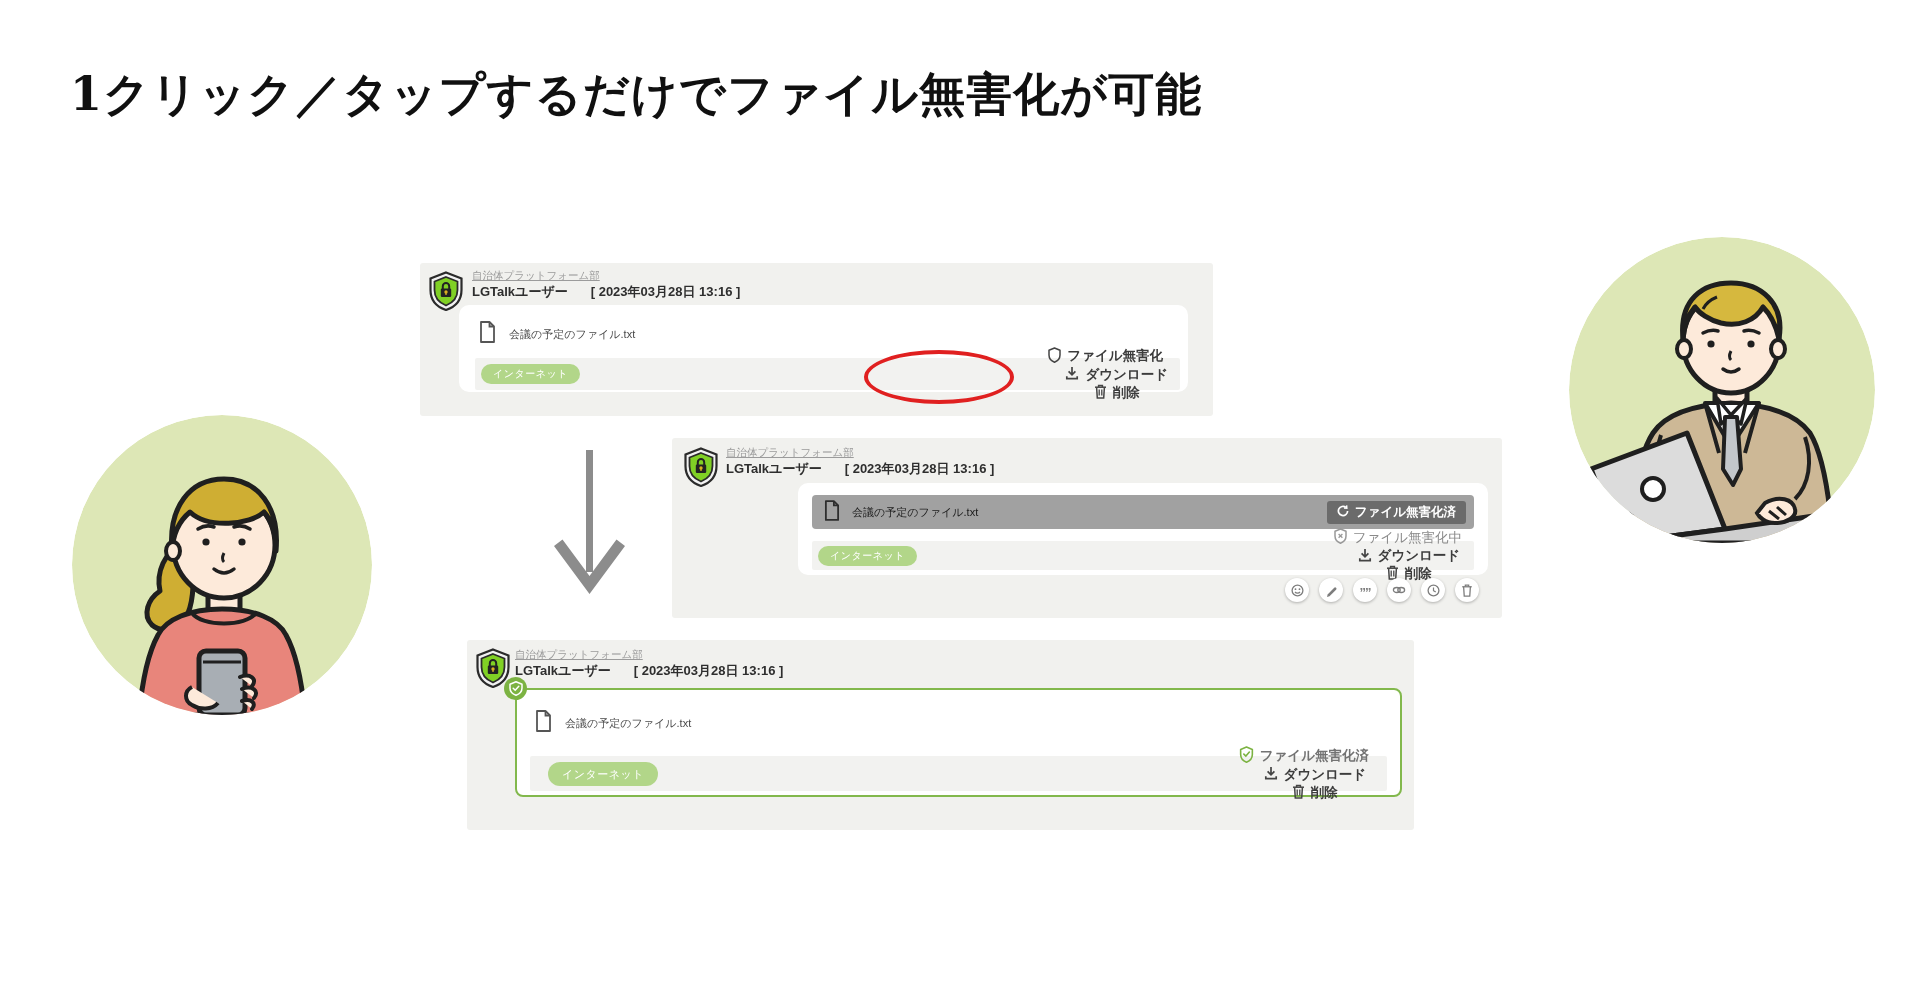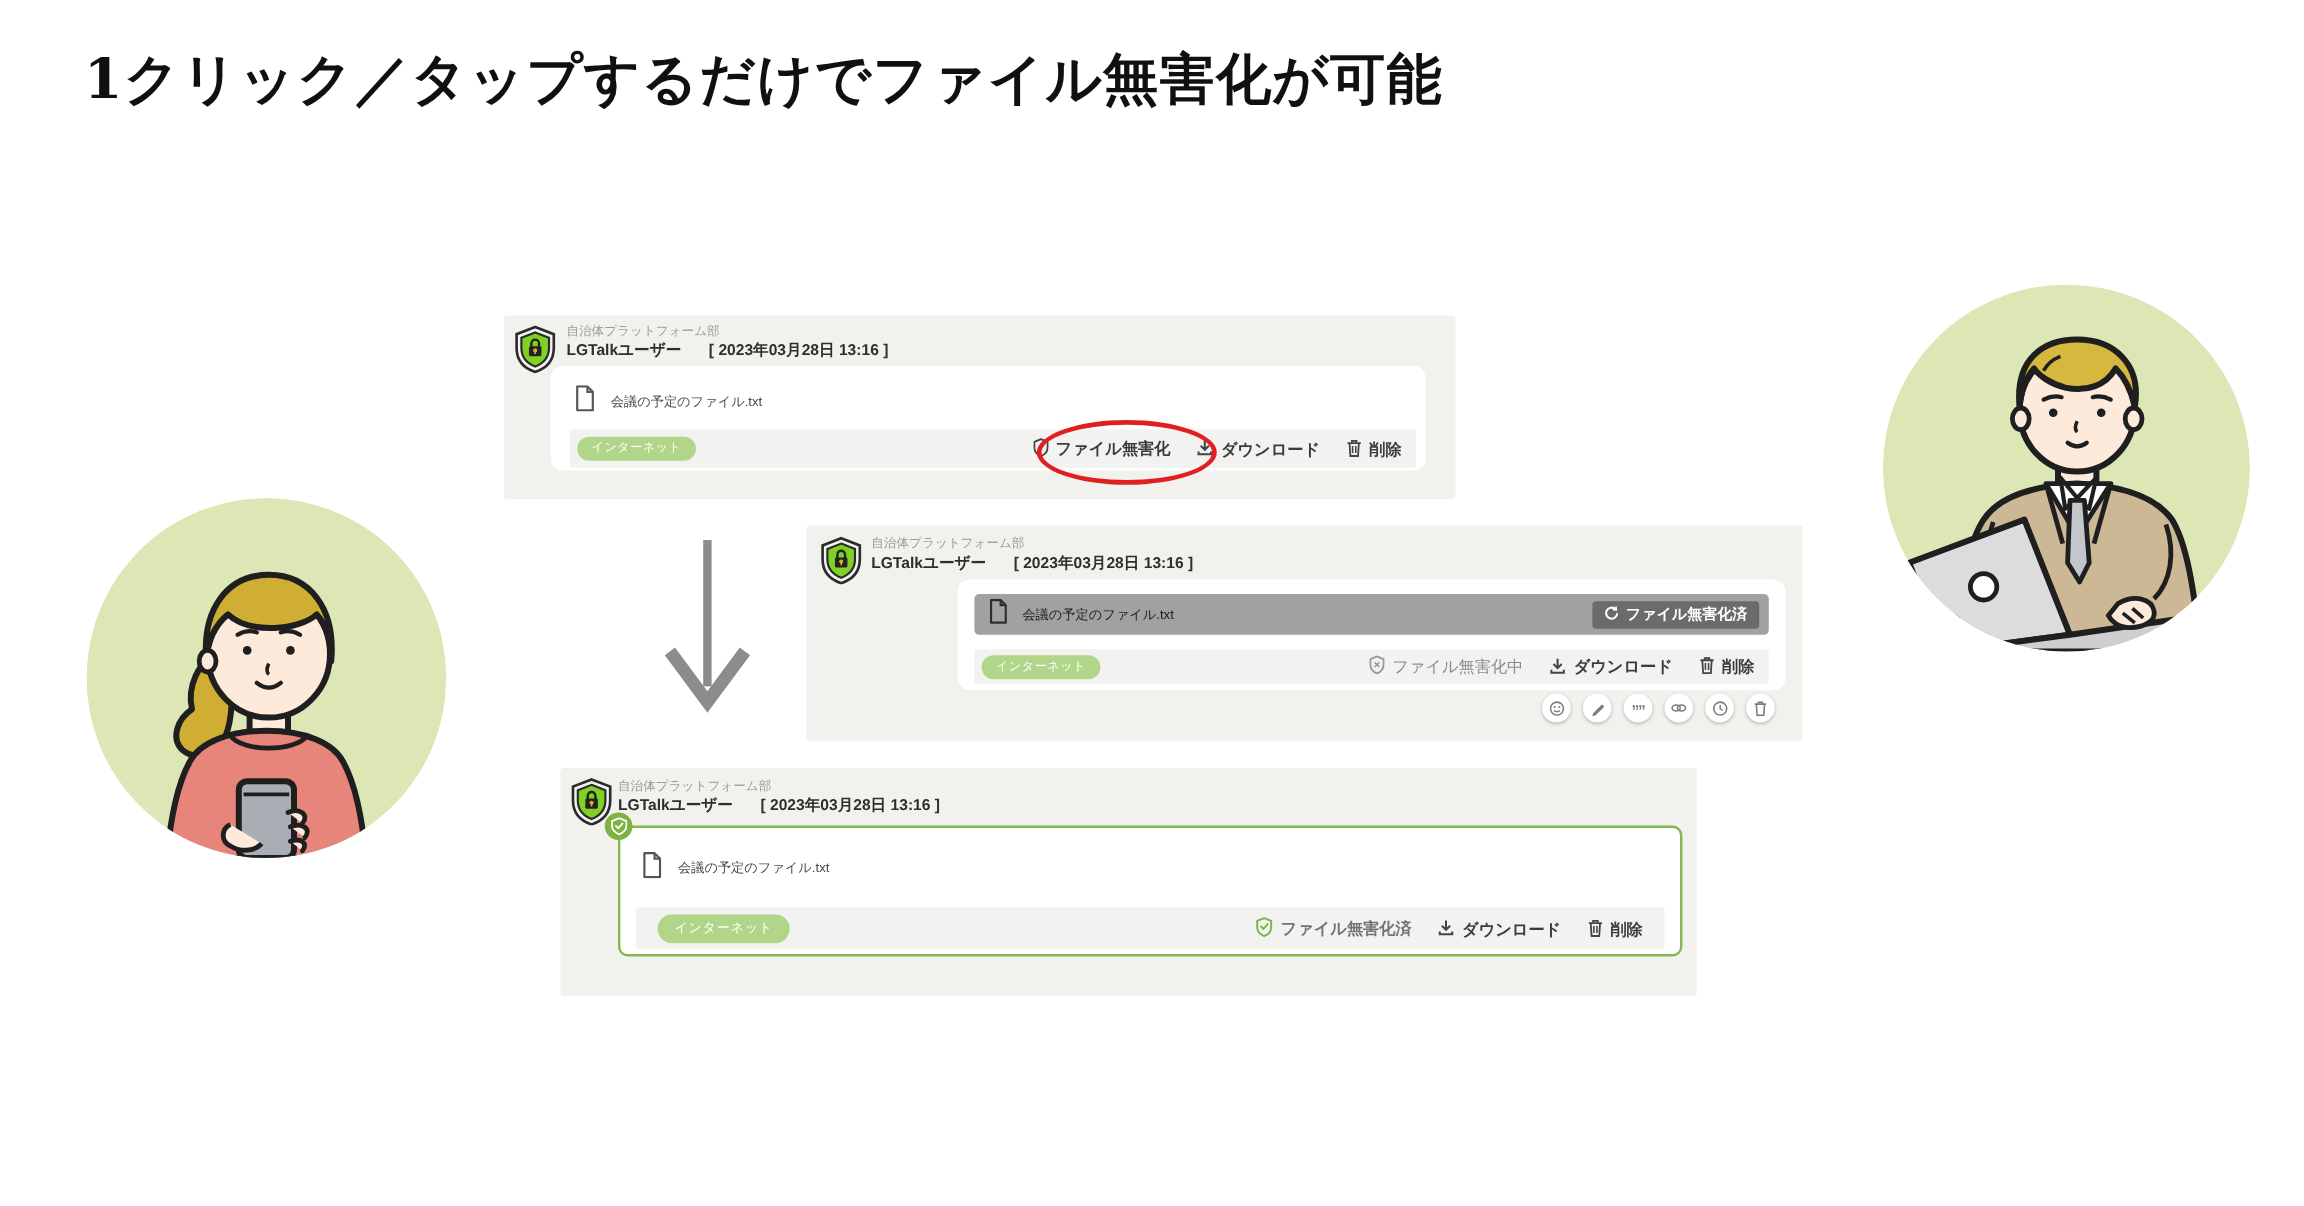--- a/index.html
+++ b/index.html
@@ -1,35 +1,35 @@
 <!DOCTYPE html>
 <html><head>
 <meta charset="utf-8">
 <style>
   html,body{margin:0;padding:0;background:#ffffff;}
   body{font-family:"Liberation Sans","DejaVu Sans",sans-serif;}
   .stage{position:relative;width:1920px;height:1005px;background:#fff;overflow:hidden;}
 
-  .page-title{position:absolute;left:70px;top:36px;font-family:"DejaVu Serif","Liberation Serif",serif;
+  .page-title{position:absolute;left:70px;top:64px;font-family:"DejaVu Serif","Liberation Serif",serif;
     font-size:46px;font-weight:bold;color:#101010;letter-spacing:1px;white-space:nowrap;}
 
   
   .panel{position:absolute;background:#f1f1ee;border-radius:3px;}
   .avatar{position:absolute;}
-  .dept{position:absolute;font-size:10.5px;color:#9b9b9b;white-space:nowrap;}
+  .dept{position:absolute;font-size:10.5px;color:#9b9b9b;white-space:nowrap;text-decoration:underline;}
   .uname{position:absolute;font-size:13px;font-weight:bold;color:#2e2e2e;white-space:nowrap;}
   .uname .ts{margin-left:8px;padding-left:15px;}
   .card{position:absolute;background:#fff;border-radius:10px;}
   .file-row{position:absolute;display:flex;align-items:center;gap:13px;}
   .fname{font-size:11px;color:#4a4a4a;white-space:nowrap;}
   .action-row{position:absolute;background:#f2f2f0;display:flex;align-items:center;border-radius:2px;}
   .net-badge{background:#b2d689;color:#ffffff;border-radius:12px;font-size:10px;height:20px;
     line-height:20px;padding:0 12px;letter-spacing:0.5px;white-space:nowrap;}
   .net-badge.lg{font-size:11px;height:24px;line-height:24px;padding:0 14px;border-radius:13px;}
-  .acts{margin-left:auto;display:flex;align-items:flex-end;}
+  .acts{margin-left:auto;display:flex;align-items:center;flex-direction:column;}
   .act{display:flex;align-items:center;gap:6px;font-size:13.5px;font-weight:bold;color:#3c3c3c;white-space:nowrap;}
   .act + .act{margin-left:22px;}
   .act.muted{color:#8a8a8a;font-weight:normal;}
   .act.green{color:#737373;}
 
   
   #p1{left:420px;top:263px;width:793px;height:153px;}
   #p1 .avatar{left:8px;top:8px;}
   #p1 .dept{left:52px;top:6px;}
   #p1 .uname{left:52px;top:20px;}

